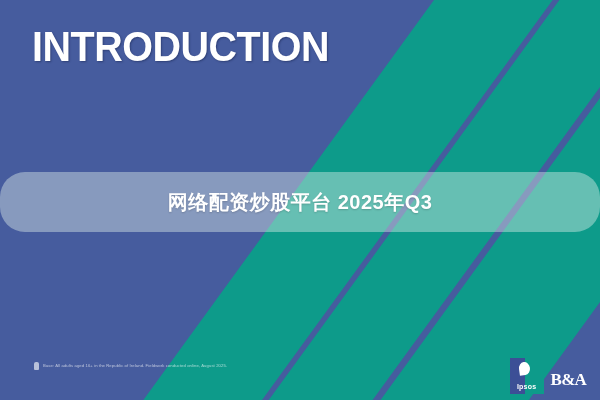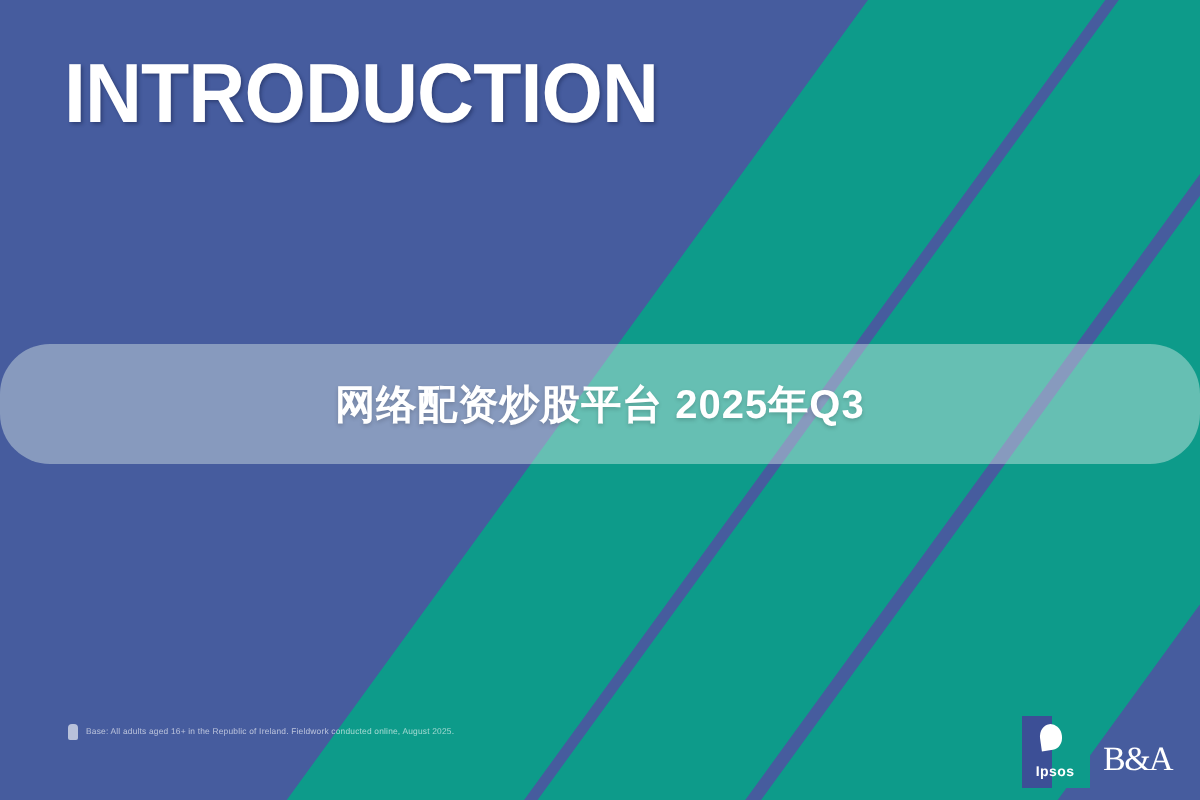--- a/index.html
+++ b/index.html
@@ -152,21 +152,21 @@
     text-align: center;
     color: #ffffff;
     font-size: 7px;
     font-weight: bold;
     letter-spacing: 0.2px;
   }
 
   .logo-ba {
     color: #ffffff;
     font-size: 17px;
-    font-weight: normal;
+    font-weight: bold;
     letter-spacing: -0.8px;
     line-height: 1;
     padding-bottom: 6px;
     font-family: "Liberation Serif", "DejaVu Serif", serif;
   }
 </style>
 </head>
 <body>
 
 <div id="slide">

